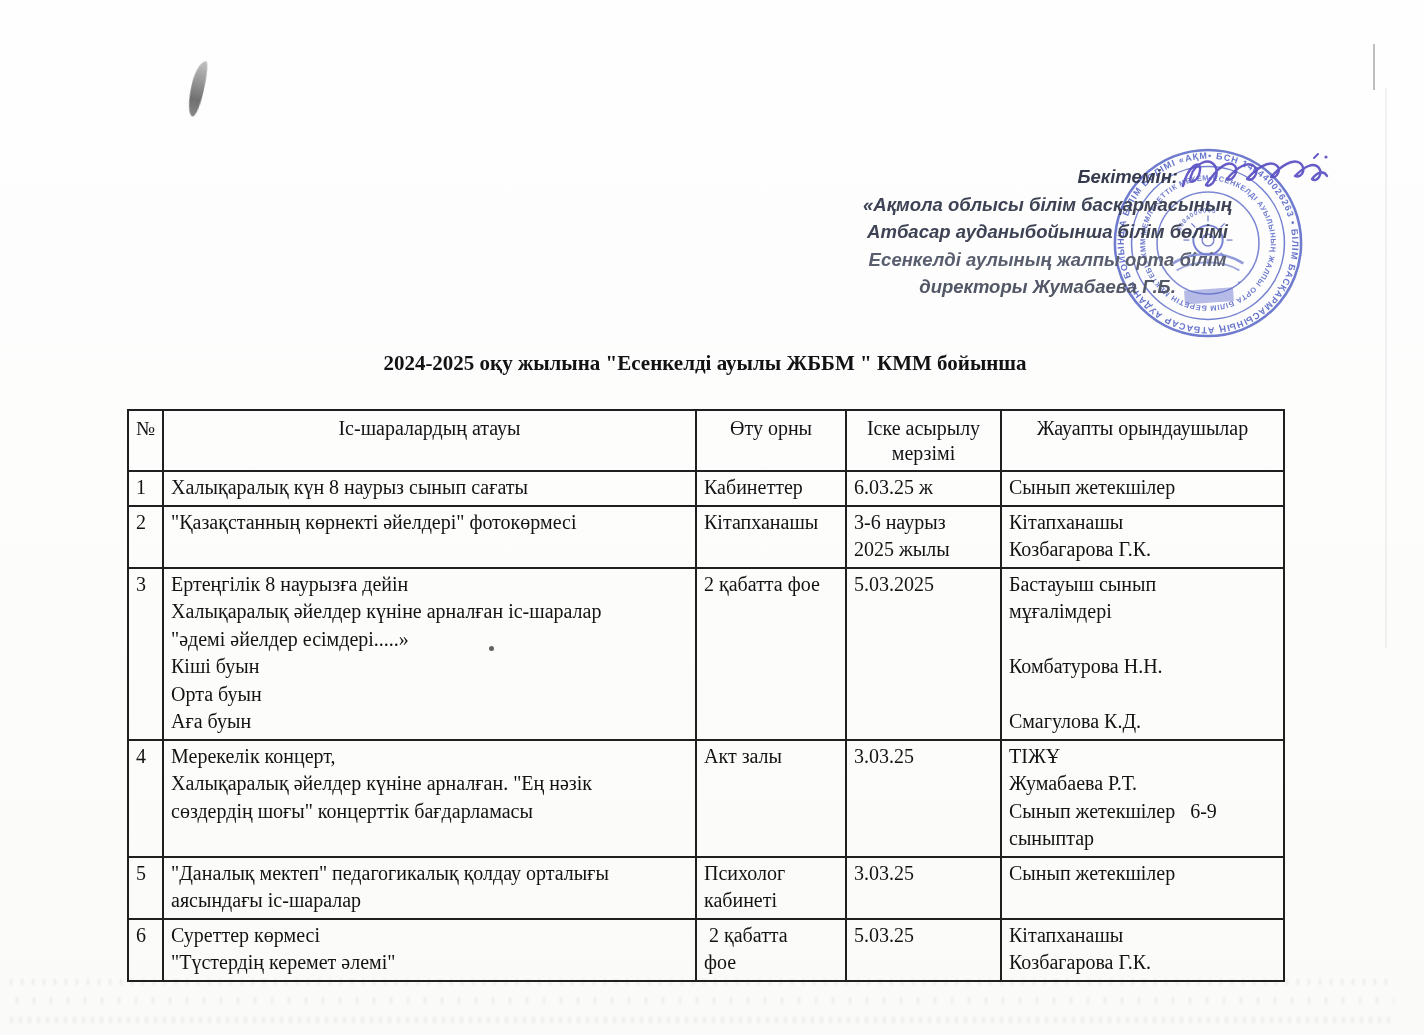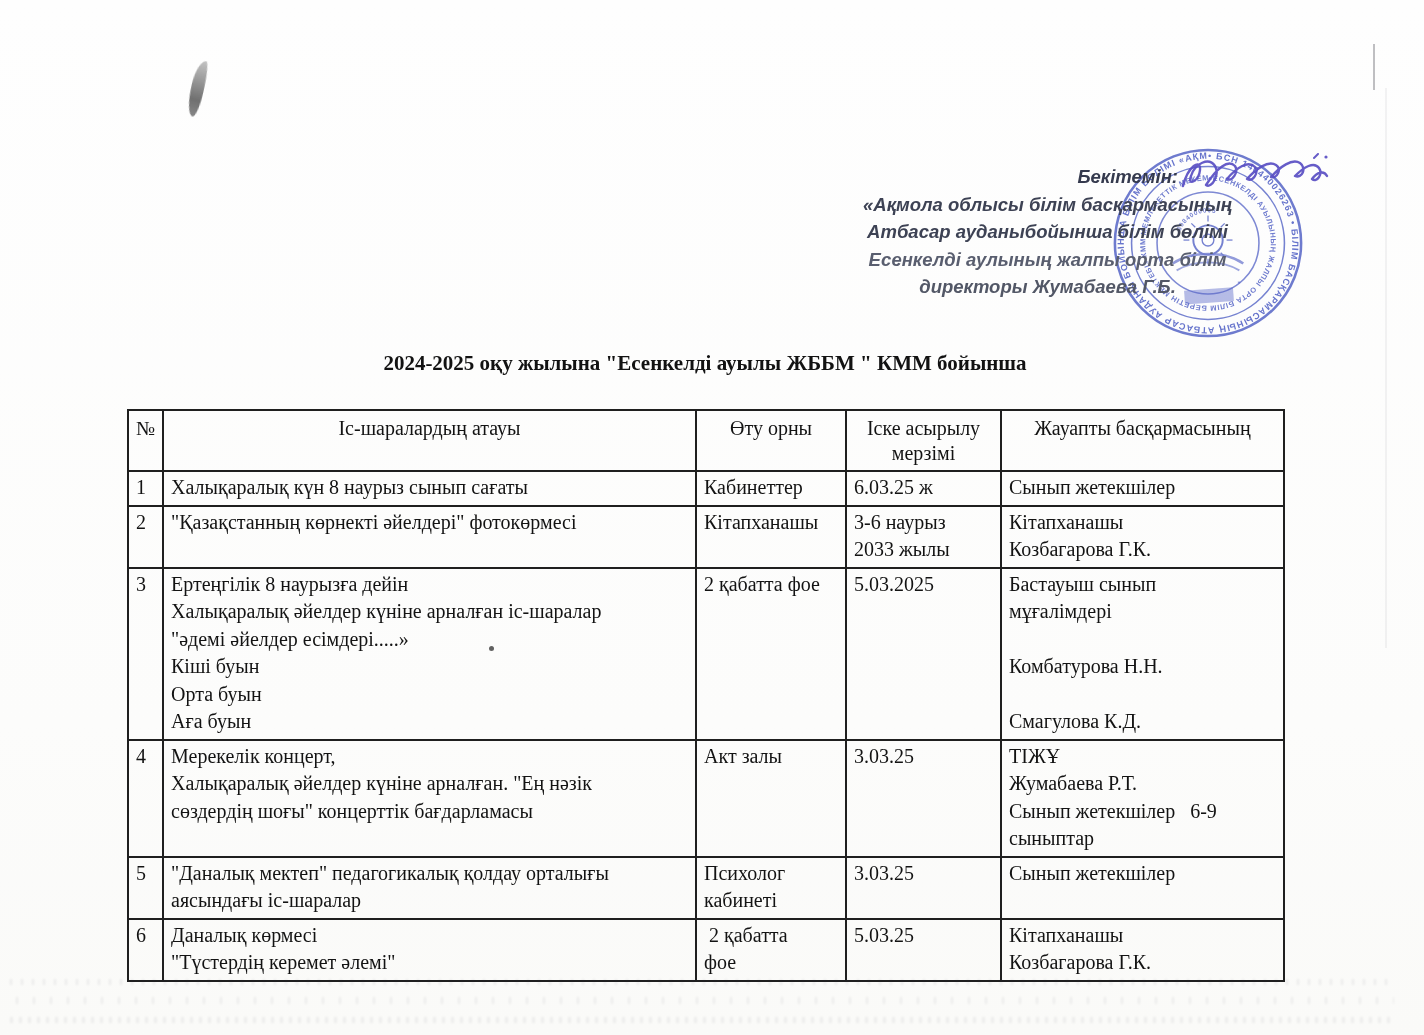--- a/index.html
+++ b/index.html
@@ -144,21 +144,21 @@
         <col class="w-place">
         <col class="w-date">
         <col class="w-resp">
     </colgroup>
     <thead>
       <tr>
         <th>№</th>
         <th>Іс-шаралардың атауы</th>
         <th>Өту орны</th>
         <th>Іске асырылу мерзімі</th>
-        <th>Жауапты басқармасының</th>
+        <th>Жауапты орындаушылар</th>
       </tr>
     </thead>
     <tbody id="events-body">
         <tr>
           <td class="c-num">
             <div class="line">1</div>
           </td>
           <td class="c-name">
             <div class="line">Халықаралық күн 8 наурыз сынып сағаты</div>
           </td>
@@ -177,21 +177,21 @@
             <div class="line">2</div>
           </td>
           <td class="c-name">
             <div class="line">"Қазақстанның көрнекті әйелдері" фотокөрмесі</div>
           </td>
           <td class="c-place">
             <div class="line">Кітапханашы</div>
           </td>
           <td class="c-date">
             <div class="line">3-6 наурыз</div>
-            <div class="line">2033 жылы</div>
+            <div class="line">2025 жылы</div>
           </td>
           <td class="c-resp">
             <div class="line">Кітапханашы</div>
             <div class="line">Козбагарова Г.К.</div>
           </td>
         </tr>
         <tr>
           <td class="c-num">
             <div class="line">3</div>
           </td>
@@ -257,21 +257,21 @@
           </td>
           <td class="c-resp">
             <div class="line">Сынып жетекшілер</div>
           </td>
         </tr>
         <tr>
           <td class="c-num">
             <div class="line">6</div>
           </td>
           <td class="c-name">
-            <div class="line">Даналық көрмесі</div>
+            <div class="line">Суреттер көрмесі</div>
             <div class="line">"Түстердің керемет әлемі"</div>
           </td>
           <td class="c-place">
             <div class="line"> 2 қабатта</div>
             <div class="line">фое</div>
           </td>
           <td class="c-date">
             <div class="line">5.03.25</div>
           </td>
           <td class="c-resp">

